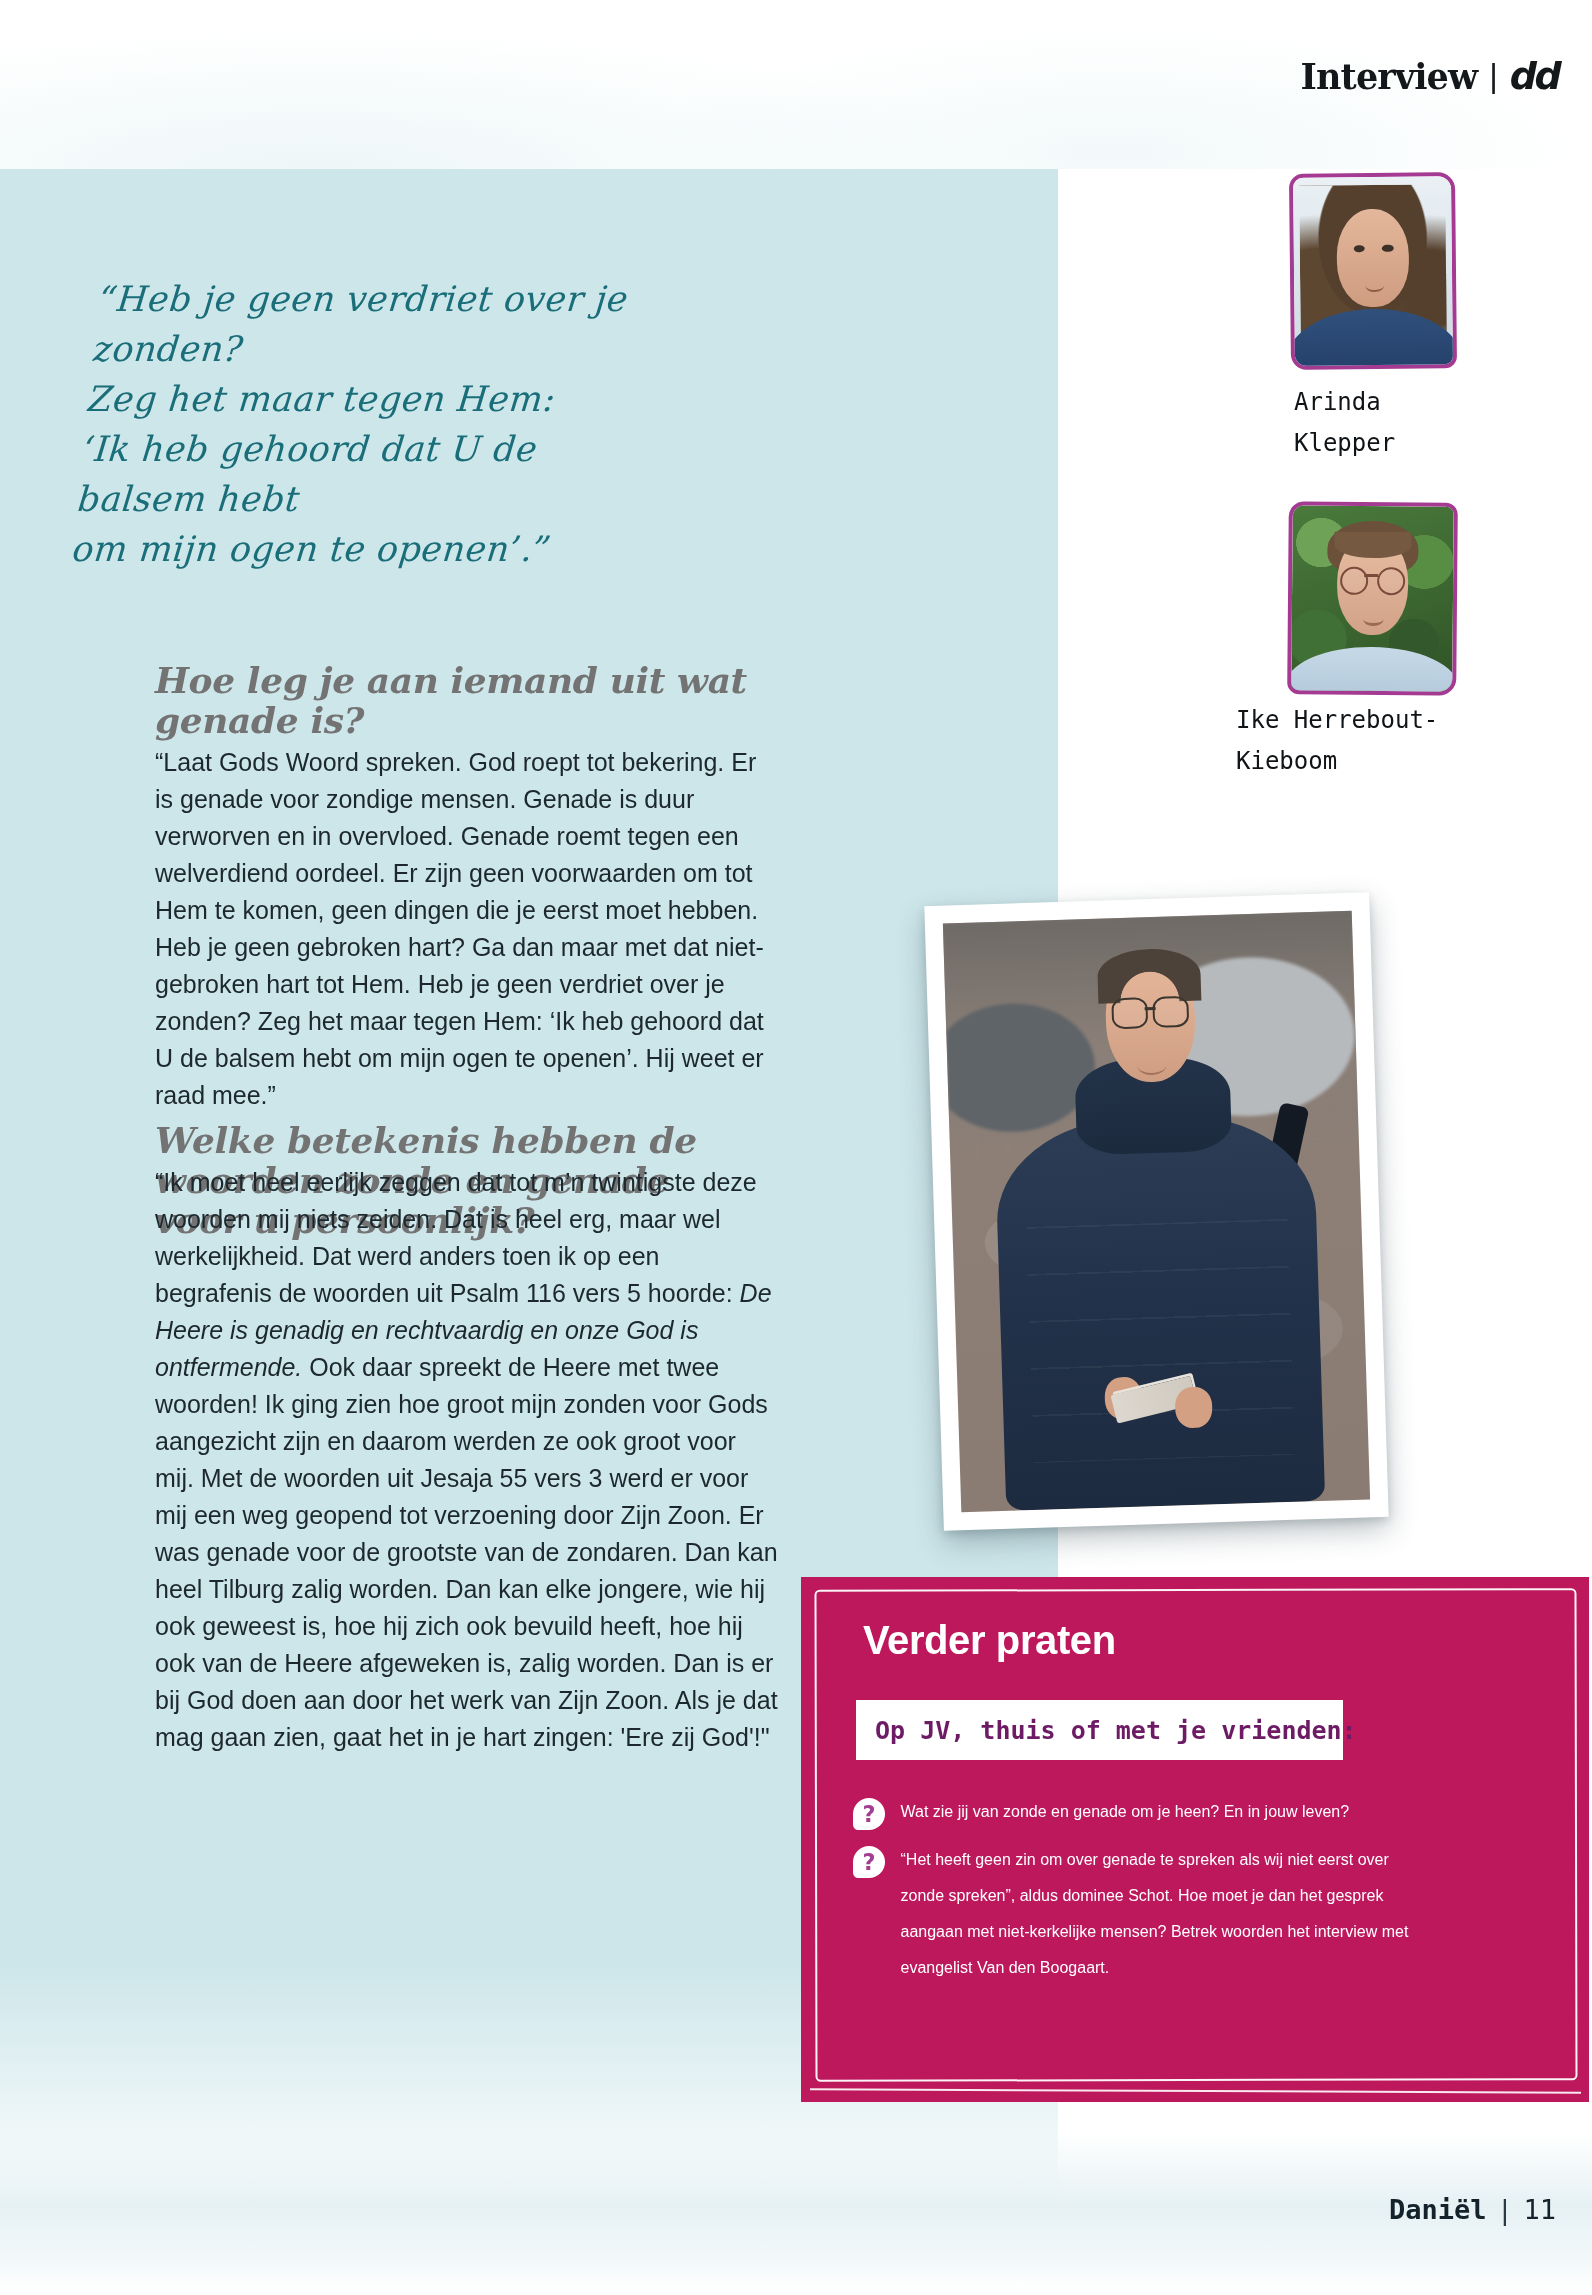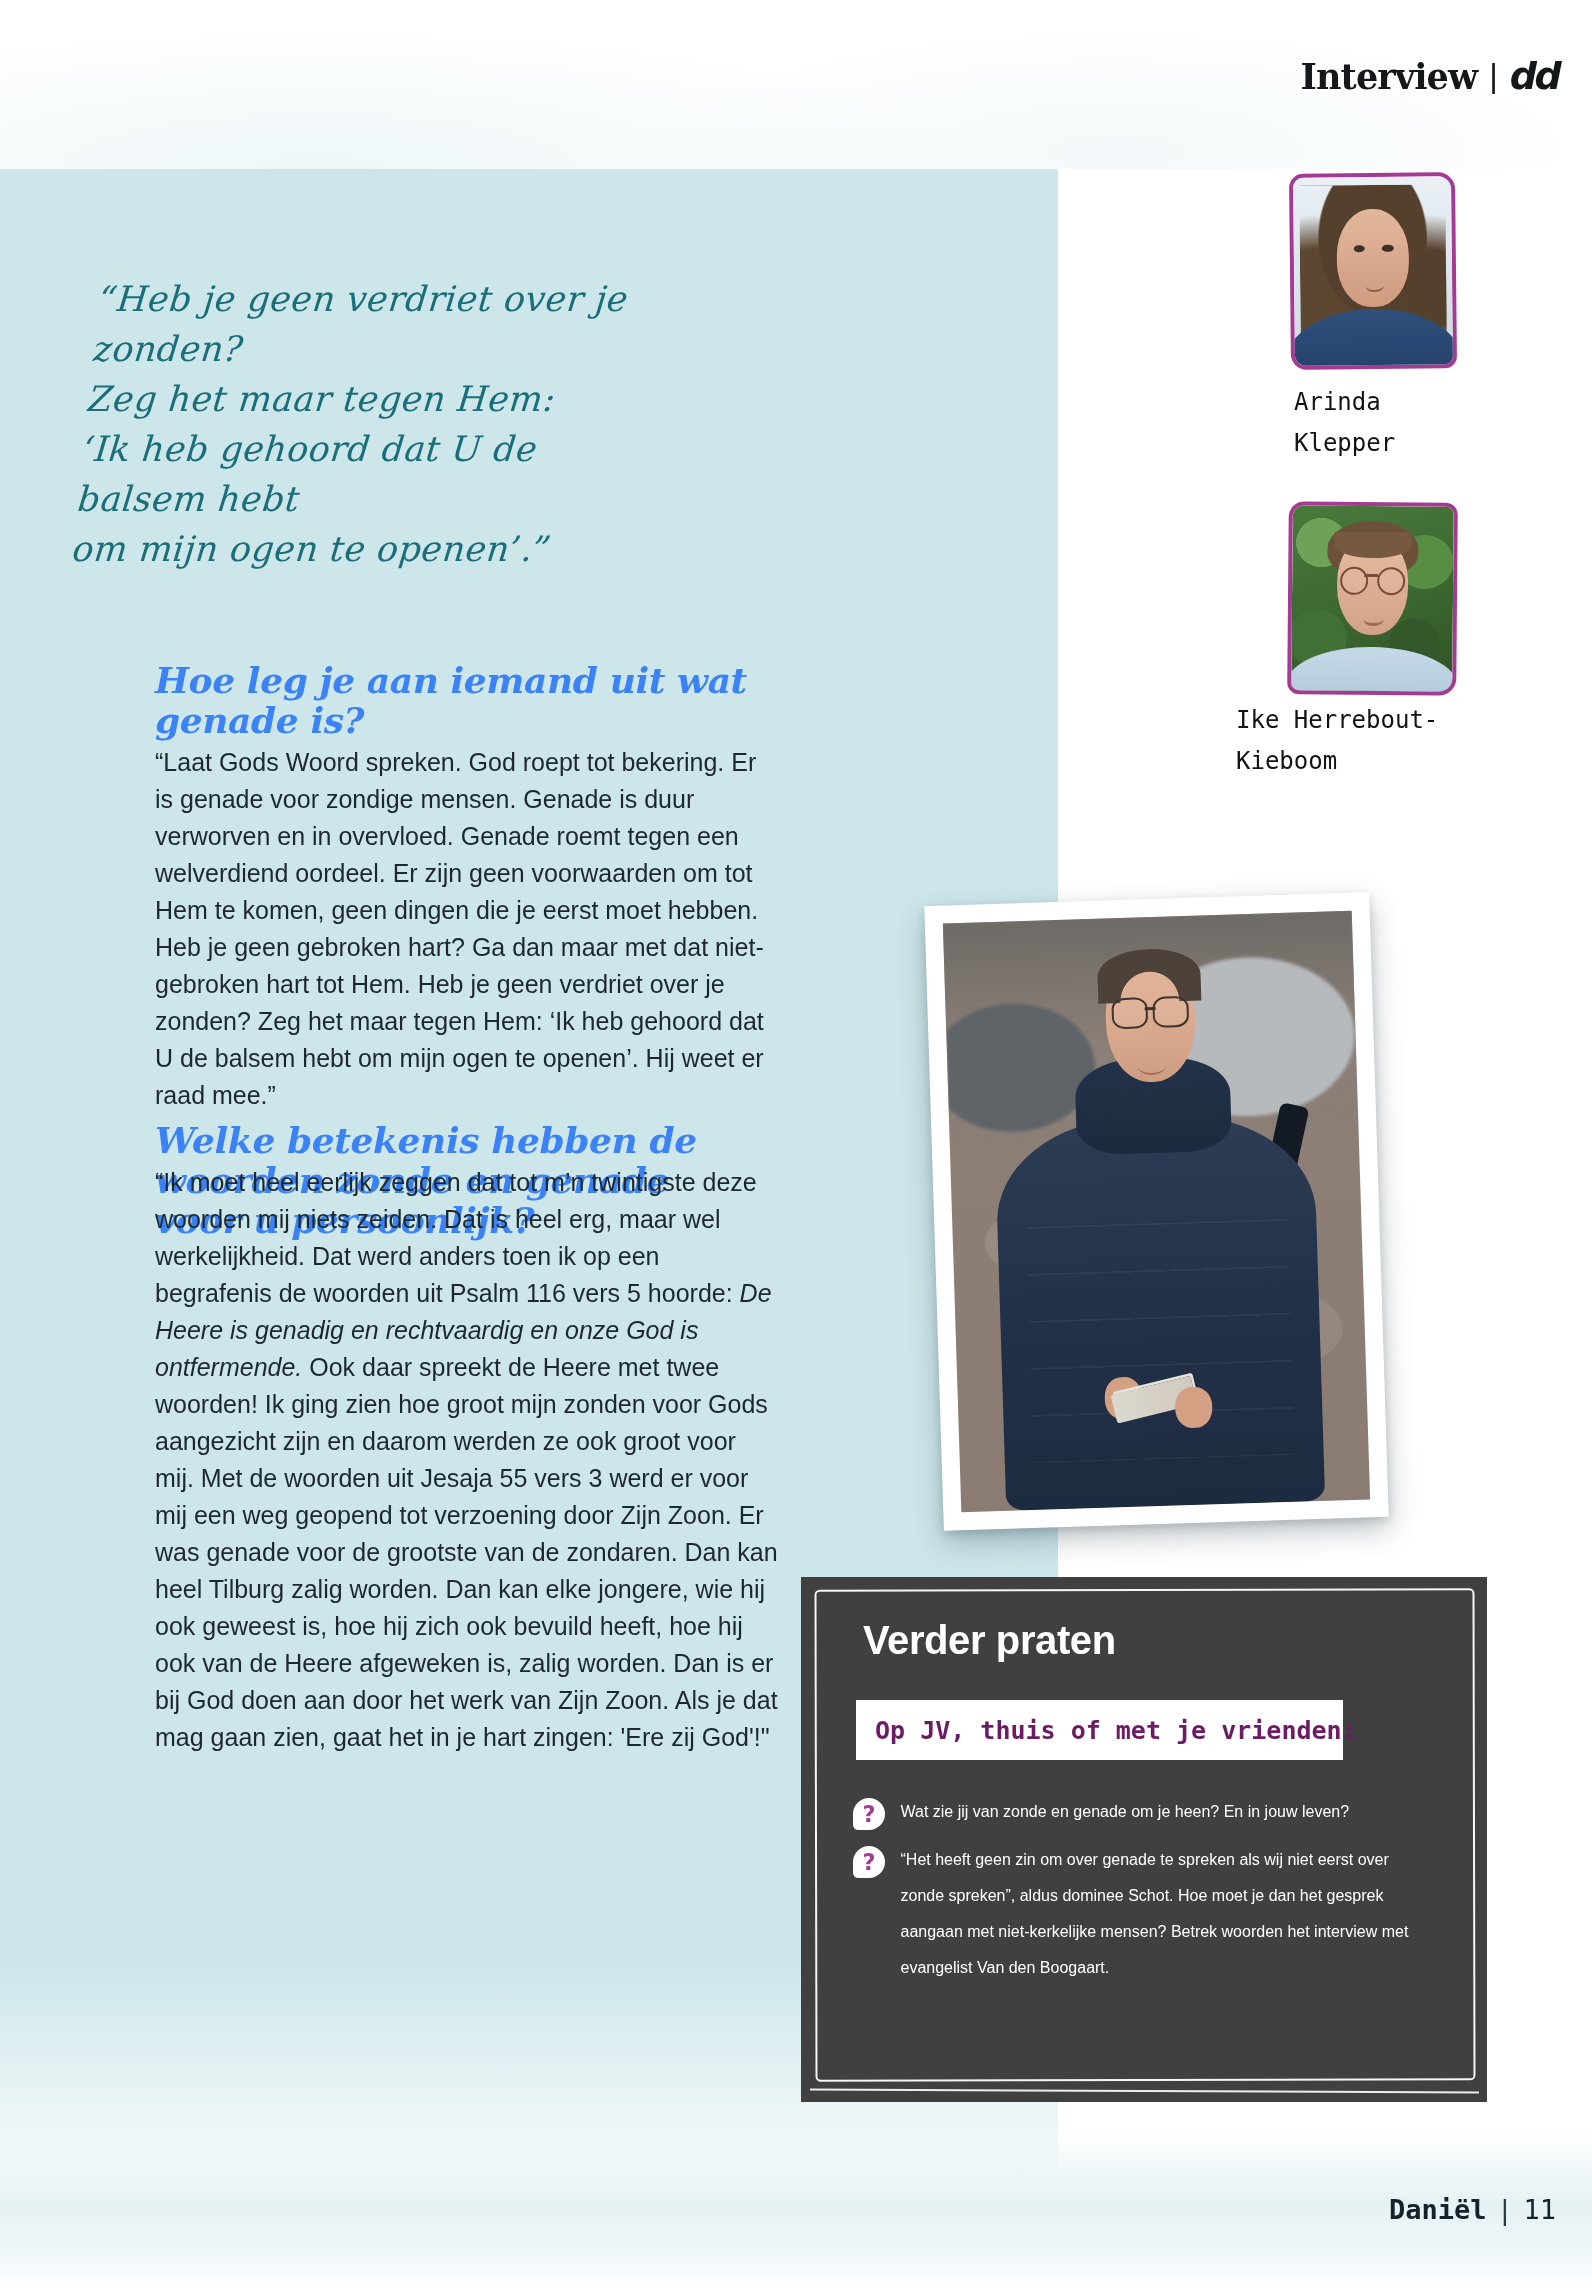--- a/index.html
+++ b/index.html
@@ -34,21 +34,21 @@
   .header .logo{font-size:38px; font-weight:bold; letter-spacing:-2.6px; font-family:"DejaVu Sans", sans-serif; font-style:italic;}
   
   .hand-quote{
     position:absolute; left:86px; top:274px; width:552px;
     font-family:"DejaVu Serif", serif; font-style:italic;
     color:#1a6e79; font-size:35px; line-height:50px; transform:skewX(-6deg);
     letter-spacing:0.4px;
   }
   
   .h-purple{
-    position:absolute; left:155px; color:#3b82f6;
+    position:absolute; left:155px; color:#737373;
     font-family:"DejaVu Serif", serif; font-style:italic; font-weight:bold;
     font-size:36px; line-height:40px; letter-spacing:-0.4px;
   }
   .heading-1{top:630px; width:604px;}
   .heading-2{top:1080px; width:552px;margin-top:40px;}
   .body-par{
     position:absolute; left:155px; width:625px; color:#1c282d;
     font-size:25px; line-height:37px; font-family:"Liberation Sans", sans-serif;
   }
   .par-1{top:720px;margin-top:24px;}
@@ -134,22 +134,22 @@
   .man .glasses i.l{left:0;} .man .glasses i.r{right:0;}
   .man .glasses .b{position:absolute; left:43%; top:40%; width:14%; height:2.6px; background:#3b352f;}
   .man .smilex{position:absolute; left:46.5%; top:23.5%; width:7%; height:3%; border-bottom:2.6px solid #a4705a; border-radius:50%;}
   .man .hand{position:absolute; width:9%; height:7%; background:#d3a084; border-radius:46%;}
   .man .hand.l{left:36%; bottom:15%;} .man .hand.r{left:53%; bottom:13%;}
   .man .papers{position:absolute; left:38%; bottom:15.5%; width:20%; height:5%;
     background:linear-gradient(90deg,#ddd8cf,#cfc9bf); transform:rotate(-12deg); border-radius:2.6px;
     box-shadow:2.6px -2.6px 0 #e8e3da;}
   
   .pbox{
-    position:absolute; left:801px; top:1577px; width:686px; height:525px;
-    background:#404040;
+    position:absolute; left:801px; top:1577px; width:788px; height:525px;
+    background:#be185d;
   }
   .pbox .inner-line{
     position:absolute; left:14px; top:12px; right:12px; bottom:21px;
     border:2.6px solid rgba(255,255,255,.95); border-radius:5.2px; transform:rotate(-0.12deg);
     pointer-events:none;
   }
   .pbox .inner-line2{
     position:absolute; left:8.6px; right:8.6px; bottom:10.4px; height:0;
     border-top:2.6px solid rgba(255,255,255,.9); transform:rotate(0.25deg);
   }

